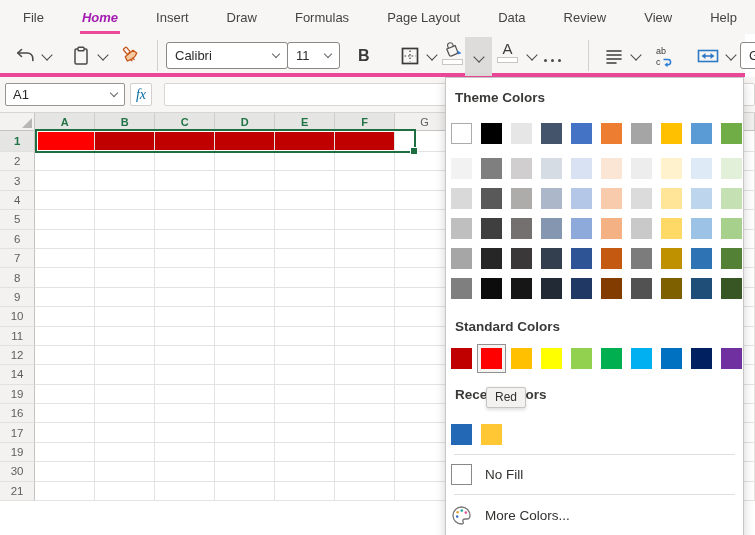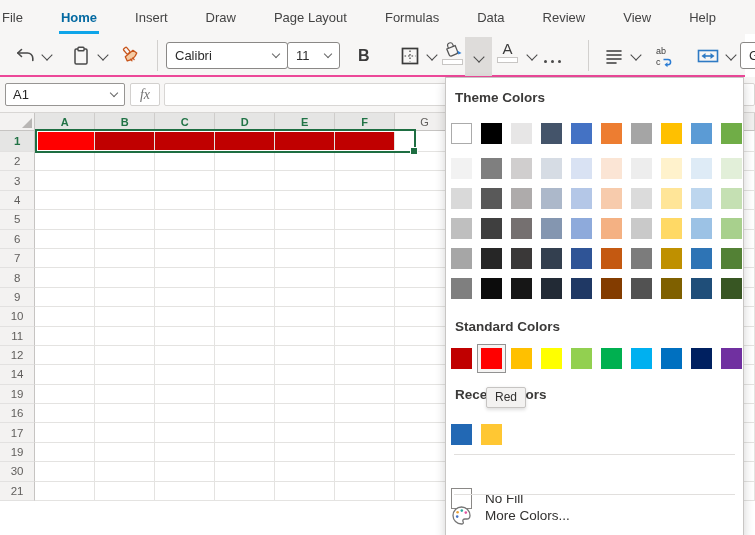--- a/index.html
+++ b/index.html
@@ -5,31 +5,31 @@
   html,body{margin:0;padding:0;}
   body{
     width:755px;height:535px;position:relative;overflow:hidden;
     font-family:"Liberation Sans",sans-serif;background:#fff;
     -webkit-font-smoothing:antialiased;
   }
   
   #tabbar{
     position:absolute;left:0;top:0;width:755px;height:34px;
     background:#F7F6F5;display:flex;align-items:stretch;gap:34px;
-    box-sizing:border-box;
+    padding-left:21px;box-sizing:border-box;
   }
   .tab{
     font-size:13px;color:#444;display:flex;align-items:center;
     padding:0 2px;cursor:default;white-space:nowrap;
   }
-  .tab.active{font-weight:700;color:#0369a1;border-bottom:3px solid #0ea5e9;padding-top:3px;}
+  .tab.active{font-weight:700;color:#a21caf;border-bottom:3px solid #ec4899;padding-top:3px;font-style:italic;}
   
   #toolbar{
     position:absolute;left:0;top:34px;width:745px;height:43px;
-    background:#F7F6F5;border-bottom:2px solid #ec4899;box-sizing:border-box;
+    background:#F7F6F5;border-bottom:4px solid #ec4899;box-sizing:border-box;
   }
   .titem{position:absolute;top:7px;height:30px;display:flex;align-items:center;}
   .chev{width:7px;height:7px;border-right:1.5px solid #4a4a4a;border-bottom:1.5px solid #4a4a4a;
         transform:rotate(45deg);display:inline-block;margin:-3px 0 0 7px;}
   .chev.sm{width:5px;height:5px;border-color:#666;}
   .vsep{position:absolute;top:6px;width:1px;height:31px;background:#D2D0CE;}
   .combo{
     position:absolute;top:8px;height:27px;background:#fff;border:1px solid #8A8886;
     border-radius:3px;display:flex;align-items:center;box-sizing:border-box;
     font-size:13px;color:#2b2b2b;padding:0 8px;justify-content:space-between;
@@ -56,23 +56,23 @@
   .dots i{width:3px;height:3px;border-radius:50%;background:#4a4a4a;display:block;}
   .A-glyph{font-size:15px;color:#3b3b3b;line-height:15px;}
   
   #formulabar{
     position:absolute;left:0;top:77px;width:755px;height:36px;background:#F7F6F5;
     border-bottom:1px solid #D8D6D4;box-sizing:border-box;
   }
   #namebox{position:absolute;left:5px;top:6px;width:120px;height:23px;background:#fff;
     border:1px solid #979593;border-radius:2px;display:flex;align-items:center;
     justify-content:space-between;padding:0 7px;font-size:13px;color:#262626;box-sizing:border-box;}
-  #fxbox{position:absolute;left:130px;top:6px;width:30px;height:23px;background:#fff;
+  #fxbox{position:absolute;left:130px;top:6px;width:22px;height:23px;background:#fff;
     border:1px solid #D2D0CE;border-radius:2px;display:flex;align-items:center;justify-content:center;
-    font-family:"Liberation Serif",serif;font-style:italic;font-size:14px;color:#737373;box-sizing:border-box;}
+    font-family:"Liberation Serif",serif;font-style:italic;font-size:14px;color:#0369a1;box-sizing:border-box;}
   #formula-input{position:absolute;left:164px;top:6px;width:591px;height:23px;background:#fff;
     border:1px solid #D8D6D4;border-radius:2px;box-sizing:border-box;font-size:13px;color:#222;
     display:flex;align-items:center;padding:0 6px;}
   
   #grid{position:absolute;left:0;top:113px;width:755px;height:422px;background:#fff;}
   .ghead{display:flex;height:18px;}
   .gcorner{width:37px;height:18px;background:#F3F2F1;border-right:1px solid #C6C4C2;
     border-bottom:1px solid #C6C4C2;box-sizing:border-box;position:relative;}
   .gcorner::after{content:"";position:absolute;right:2px;bottom:2px;width:0;height:0;
     border-bottom:10px solid #B8B6B4;border-left:10px solid transparent;}
@@ -109,38 +109,38 @@
   #cp-theme-variants{top:80px;}
   #cp-standard{top:270px;}
   #cp-recent{top:346px;grid-template-columns:repeat(2,21px);}
   .swatch{width:21px;height:21px;box-sizing:border-box;cursor:default;}
   .swatch.white{border:1px solid #ABABAB;}
   .swatch.hovered{box-shadow:0 0 0 3px #F5F4F3,0 0 0 4px #929292;}
   .cp-div{position:absolute;left:8px;right:8px;height:1px;background:#E1DFDD;}
   #cp-div1{top:376px;} #cp-div2{top:416px;}
   .cp-row{position:absolute;left:5px;height:28px;display:flex;align-items:center;gap:13px;
     font-size:13.5px;color:#323130;}
-  #cp-nofill{top:382px;margin-top:24px;}
+  #cp-nofill{top:382px;}
   #cp-morecolors{top:423px;}
   .nofill-sw{width:21px;height:21px;background:#fff;border:1px solid #8A8886;box-sizing:border-box;}
   #cp-tooltip{position:absolute;left:40px;top:309px;background:#F3F2F1;border:1px solid #C6C4C2;
     border-radius:2px;box-shadow:0 1.6px 3.6px rgba(0,0,0,.13);padding:2px 8px 3px 8px;
     font-size:12px;color:#323130;z-index:30;white-space:nowrap;}
   svg{display:block;}
 </style>
 </head>
 <body>
 
 <div id="tabbar">
     <span class="tab">File</span>
     <span class="tab active">Home</span>
     <span class="tab">Insert</span>
     <span class="tab">Draw</span>
+    <span class="tab">Formulas</span>
     <span class="tab">Page Layout</span>
-    <span class="tab">Formulas</span>
     <span class="tab">Data</span>
     <span class="tab">Review</span>
     <span class="tab">View</span>
     <span class="tab">Help</span>
   </div>
 
 <div id="toolbar">
 
   <div class="titem" id="tb-undo">
     <span>

